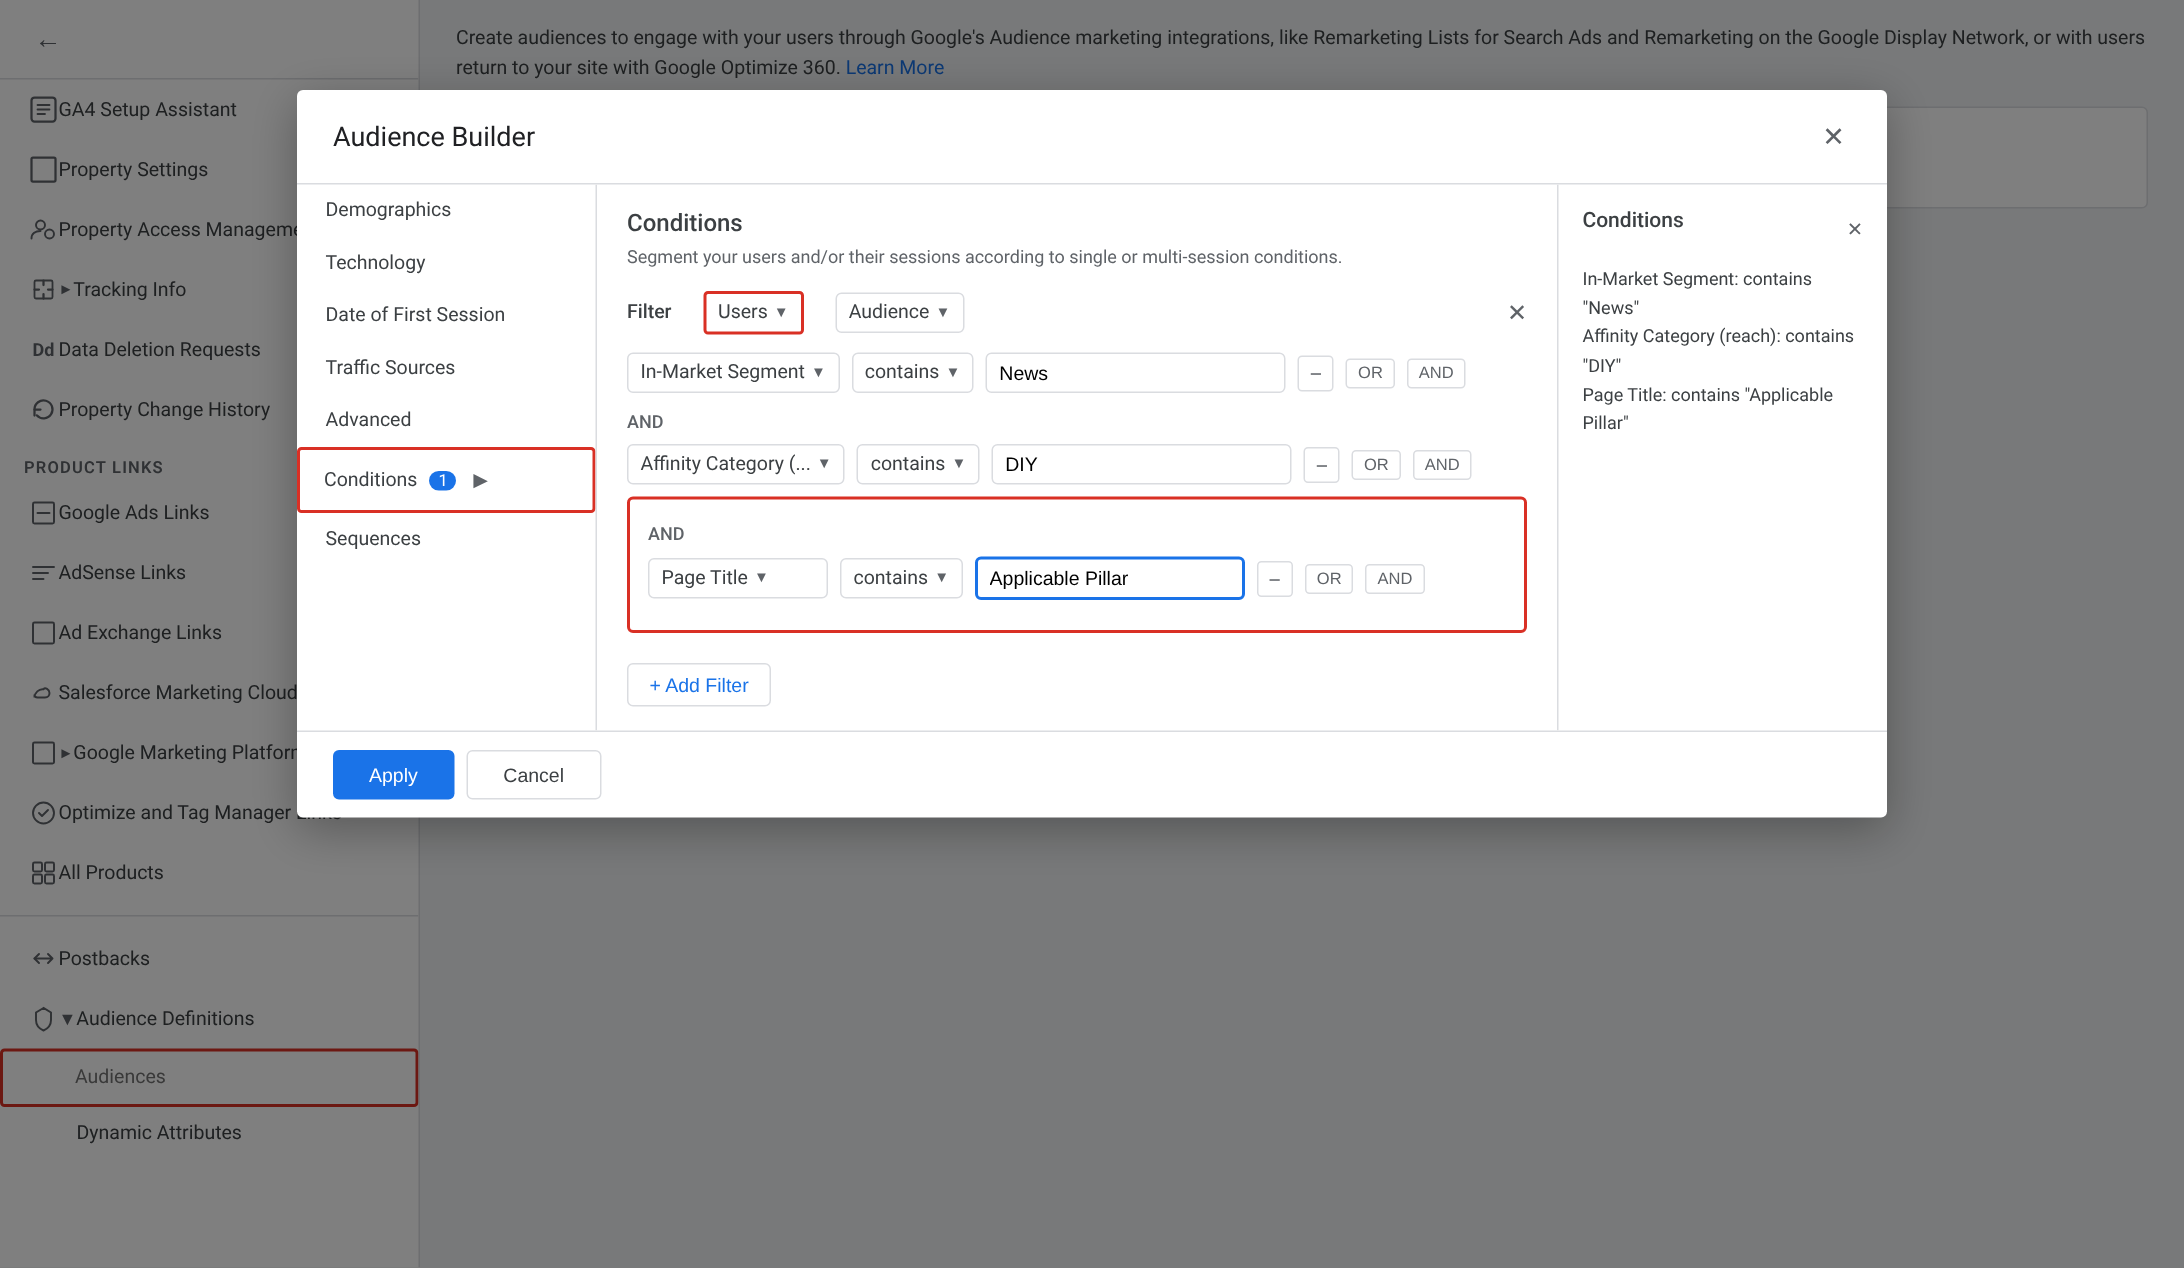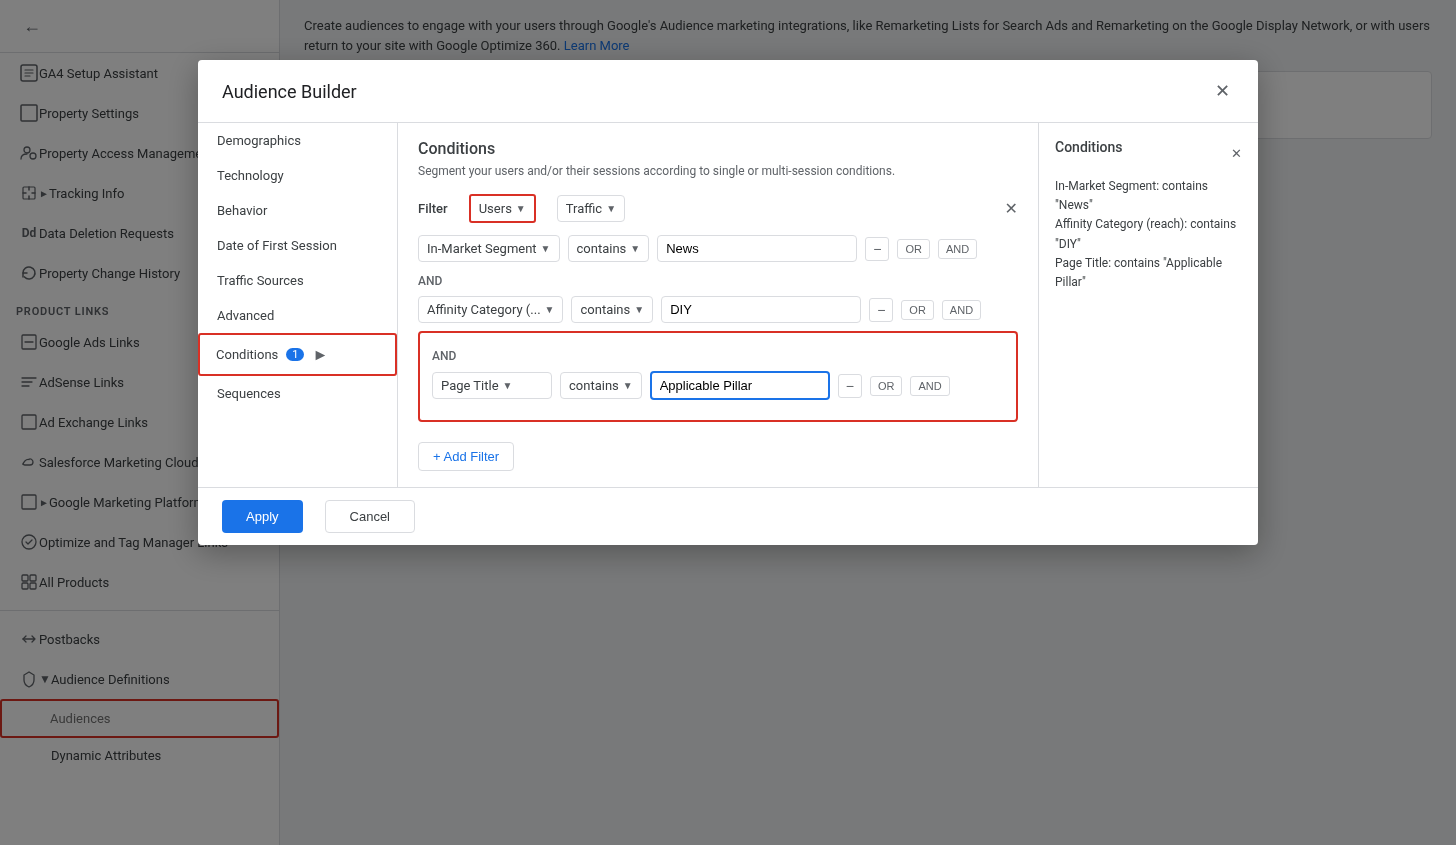--- a/index.html
+++ b/index.html
@@ -327,21 +327,21 @@
     }
     .summary-title { font-size: 14px; font-weight: 500; margin-bottom: 12px; }
     .summary-close { float: right; cursor: pointer; color: #5f6368; }
     .summary-text { font-size: 12px; color: #3c4043; line-height: 1.6; }
 
     
     .modal-footer {
       padding: 12px 24px;
       border-top: 1px solid #dadce0;
       display: flex;
-      gap: 22px;
+      gap: 8px;
     }
     .apply-btn {
       background: #1a73e8;
       color: #fff;
       border: none;
       border-radius: 4px;
       padding: 8px 24px;
       font-size: 13px;
       cursor: pointer;
       font-weight: 500;
@@ -575,23 +575,20 @@
     <div class="modal-body">
 
       <div class="modal-left">
         <div class="modal-nav-item">
           <span>Demographics</span>
         </div>
         <div class="modal-nav-item">
           <span>Technology</span>
         </div>
         <div class="modal-nav-item">
-          <span>Behavior</span>
-        </div>
-        <div class="modal-nav-item">
           <span>Date of First Session</span>
         </div>
         <div class="modal-nav-item">
           <span>Traffic Sources</span>
         </div>
         <div class="modal-nav-item">
           <span>Advanced</span>
         </div>
         <div class="modal-nav-item conditions-item">
           <span>Conditions</span>
@@ -608,21 +605,21 @@
         <div class="conditions-desc">Segment your users and/or their sessions according to single or multi-session conditions.</div>
 
         
         <div class="filter-row">
           <span class="filter-label">Filter</span>
           <div class="select-box users-select">
             <span>Users</span>
             <span class="chevron">▼</span>
           </div>
           <div class="select-box">
-            <span>Traffic</span>
+            <span>Audience</span>
             <span class="chevron">▼</span>
           </div>
           <span class="filter-close">✕</span>
         </div>
 
         
         <div class="condition-row">
           <div class="select-box" style="min-width:140px;">
             <span>In-Market Segment</span>
             <span class="chevron">▼</span>

